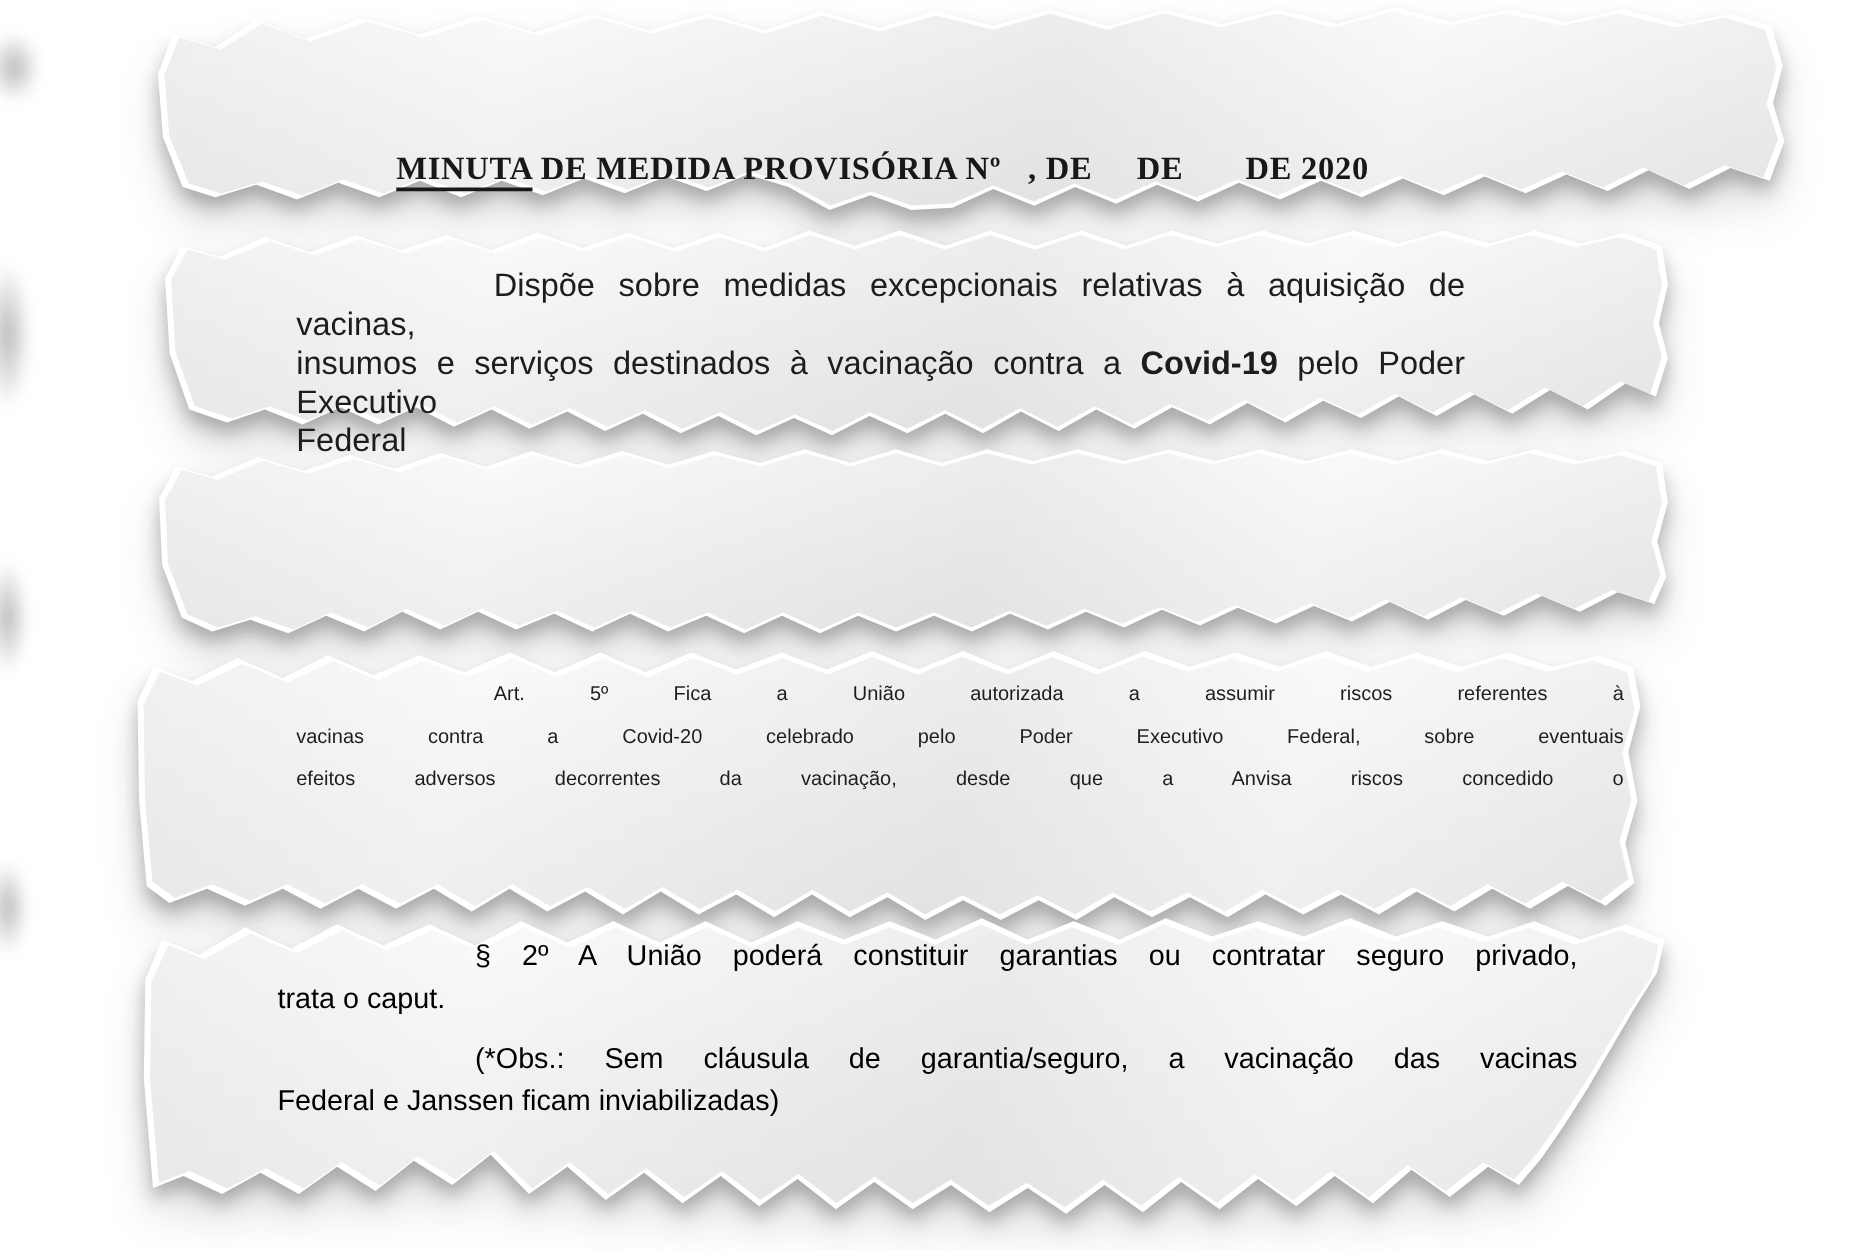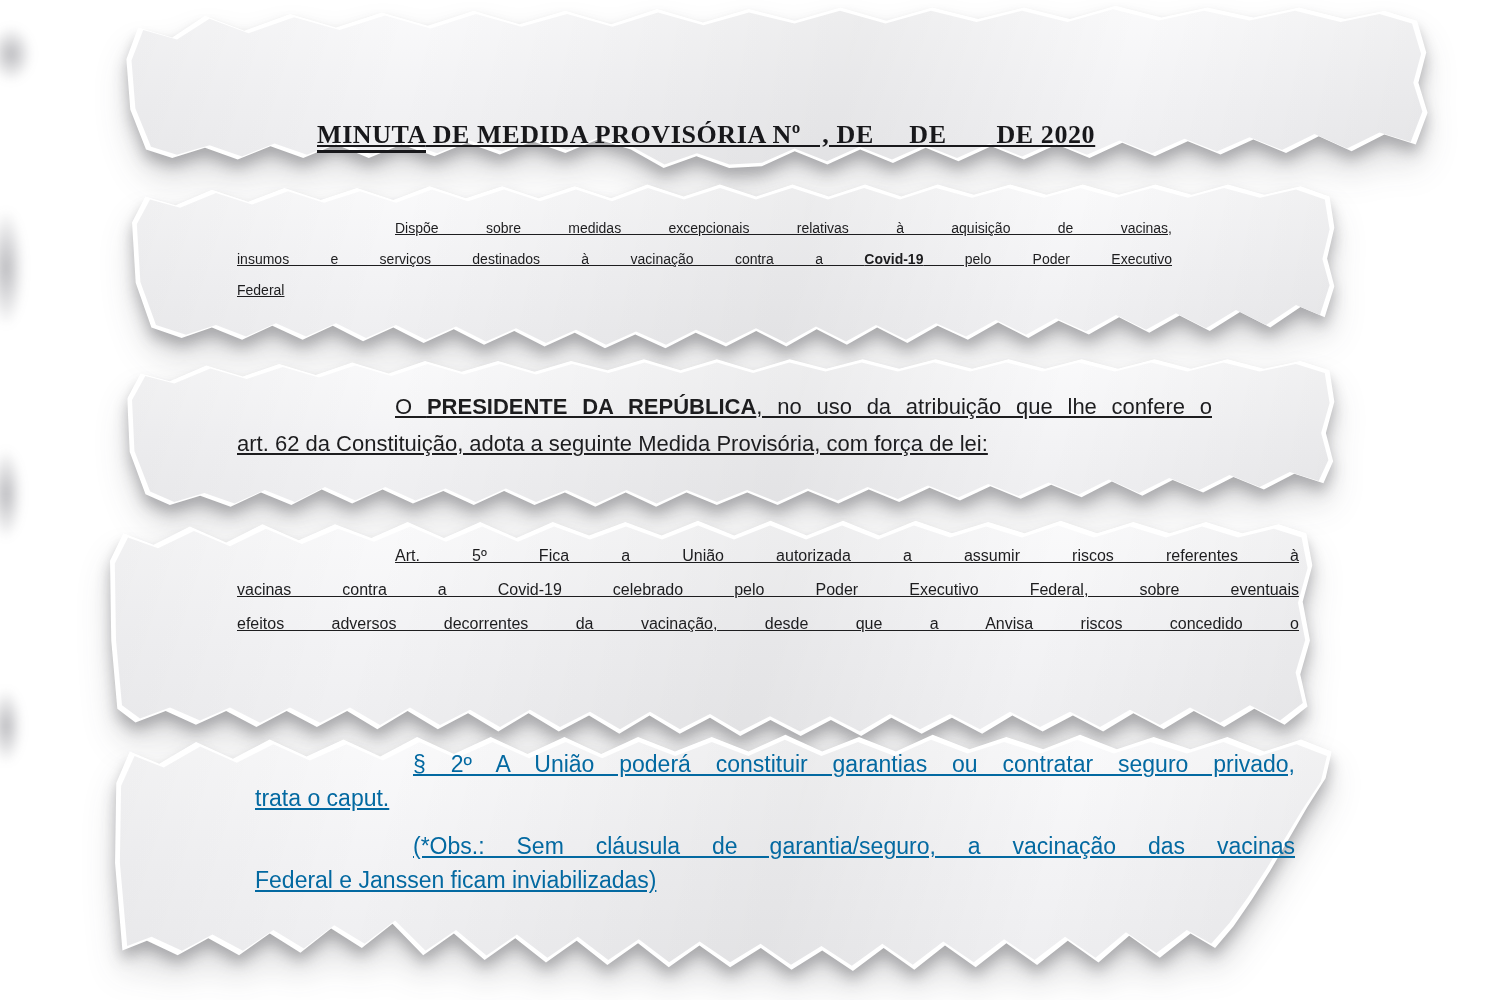--- a/index.html
+++ b/index.html
@@ -40,36 +40,36 @@
   .s2 .edge, .s2 .paper { clip-path: polygon(0.4% 25%, 1.5% 10%, 4% 15%, 7% 6%, 10% 13%, 13% 5%, 16% 12%, 19% 5%, 22% 12%, 25% 4%, 28% 11%, 31% 4%, 34% 11%, 37% 4%, 40% 11%, 43% 3%, 46% 10%, 49% 3%, 52% 10%, 55% 3%, 58% 10%, 61% 3%, 64% 10%, 67% 3%, 70% 9%, 73% 3%, 76% 9%, 79% 3%, 82% 9%, 85% 3%, 88% 9%, 91% 3%, 94% 9%, 97% 4%, 99.4% 10%, 99.8% 28%, 99.2% 46%, 99.8% 62%, 99% 80%, 97% 74%, 94.5% 86%, 92% 77%, 89.5% 88%, 87% 79%, 84.5% 89%, 82% 80%, 79.5% 90%, 77% 82%, 74.5% 92%, 72% 83%, 69.5% 93%, 67% 85%, 64.5% 95%, 62% 86%, 59.5% 96%, 57% 87%, 54.5% 97%, 52% 88%, 49.5% 97%, 47% 89%, 44.5% 98%, 42% 90%, 39.5% 98%, 37% 89%, 34.5% 97%, 32% 88%, 29.5% 96%, 27% 87%, 24.5% 95%, 22% 86%, 19.5% 94%, 17% 85%, 14.5% 93%, 12% 85%, 9.5% 93%, 7% 86%, 4.5% 92%, 2% 86%, 0.7% 60%); }
 
   .s3 .edge, .s3 .paper { clip-path: polygon(0.5% 28%, 1.6% 12%, 4% 17%, 7% 7%, 10% 14%, 13% 6%, 16% 13%, 19% 5%, 22% 12%, 25% 4%, 28% 11%, 31% 4%, 34% 11%, 37% 4%, 40% 10%, 43% 3%, 46% 10%, 49% 3%, 52% 10%, 55% 3%, 58% 9%, 61% 3%, 64% 9%, 67% 3%, 70% 9%, 73% 3%, 76% 9%, 79% 3%, 82% 9%, 85% 3%, 88% 9%, 91% 3%, 94% 9%, 97% 4%, 99.4% 10%, 99.8% 30%, 99.1% 50%, 99.7% 68%, 98.9% 82%, 96.5% 76%, 94% 86%, 91.5% 78%, 89% 88%, 86.5% 80%, 84% 90%, 81.5% 81%, 79% 91%, 76.5% 83%, 74% 92%, 71.5% 84%, 69% 93%, 66.5% 85%, 64% 94%, 61.5% 86%, 59% 95%, 56.5% 87%, 54% 96%, 51.5% 88%, 49% 96%, 46.5% 88%, 44% 97%, 41.5% 88%, 39% 97%, 36.5% 88%, 34% 96%, 31.5% 87%, 29% 96%, 26.5% 87%, 24% 95%, 21.5% 86%, 19% 95%, 16.5% 86%, 14% 96%, 11.5% 88%, 9% 97%, 6.5% 90%, 4% 96%, 2% 89%, 0.7% 62%); }
 
   .s4 .edge, .s4 .paper { clip-path: polygon(0.4% 20%, 1.5% 8%, 4% 13%, 7% 5%, 10% 12%, 13% 4%, 16% 11%, 19% 4%, 22% 10%, 25% 3%, 28% 10%, 31% 3%, 34% 10%, 37% 3%, 40% 9%, 43% 3%, 46% 9%, 49% 2.5%, 52% 9%, 55% 2.5%, 58% 9%, 61% 2.5%, 64% 9%, 67% 2.5%, 70% 8%, 73% 3%, 76% 8%, 79% 2.5%, 82% 8%, 85% 3%, 88% 8%, 91% 3%, 94% 8%, 97% 4%, 99.3% 8%, 99.8% 22%, 99% 38%, 99.6% 55%, 98.8% 70%, 99.4% 84%, 97.5% 92%, 95% 85%, 92.5% 93%, 90% 86%, 87.5% 94%, 85% 87%, 82.5% 95%, 80% 88%, 77.5% 95%, 75% 88%, 72.5% 96%, 70% 89%, 67.5% 96%, 65% 89%, 62.5% 97%, 60% 90%, 57.5% 97%, 55% 90%, 52.5% 97%, 50% 89%, 47.5% 96%, 45% 88%, 42.5% 96%, 40% 88%, 37.5% 95%, 35% 87%, 32.5% 95%, 30% 87%, 27.5% 94%, 25% 86%, 22.5% 94%, 20% 86%, 17.5% 93%, 15% 86%, 12.5% 93%, 10% 86%, 7.5% 92%, 5% 86%, 2.5% 91%, 1% 85%, 0.5% 55%); }
 
   .s5 .edge, .s5 .paper { clip-path: polygon(0.5% 22%, 1.6% 9%, 4% 14%, 7% 5%, 10% 12%, 13% 4%, 16% 11%, 19% 4%, 22% 11%, 25% 3%, 28% 10%, 31% 3%, 34% 10%, 37% 3%, 40% 10%, 43% 3%, 46% 9%, 49% 3%, 52% 9%, 55% 2%, 58% 9%, 61% 3%, 64% 9%, 67% 2%, 70% 8%, 73% 3%, 76% 8%, 79% 2%, 82% 8%, 85% 3%, 88% 8%, 91% 3%, 94% 9%, 97% 4%, 99.5% 9%, 99% 20%, 97.5% 32%, 96% 45%, 94.5% 58%, 93% 70%, 91.5% 81%, 90% 90%, 88% 84%, 85.5% 94%, 83% 85%, 80.5% 96%, 78% 87%, 75.5% 97%, 73% 88%, 70.5% 98%, 68% 89%, 65.5% 99%, 63% 90%, 60.5% 99.5%, 58% 91%, 55.5% 99%, 53% 90%, 50.5% 98%, 48% 89%, 45.5% 98%, 43% 88%, 40.5% 97%, 38% 87%, 35.5% 96%, 33% 86%, 30.5% 95%, 28% 84%, 25.5% 93%, 23% 80%, 20.5% 90%, 18% 82%, 15.5% 92%, 13% 84%, 10.5% 93%, 8% 86%, 5.5% 93%, 3% 87%, 1% 91%, 0.4% 55%); }
 
   
   .text { position:absolute; color:#1d1d1f; }
-  .line { text-align:left;text-decoration:underline; }
+  .line { text-align:left; }
   .line.j { text-align:justify; text-align-last:justify; }
   .line.ind { text-indent:158px; }
   .line.gap { margin-top:14px; }
   .b { font-weight:bold; }
   .bu { font-weight:bold; border-bottom:3px solid currentColor; padding-bottom:1px; }
 
   .s1 .text {
     left:192px; top:54px; white-space:pre;
     font-family:"Liberation Serif", serif; font-weight:bold;
     font-size:26px; letter-spacing:.6px; color:#18181b;
   }
-  .s2 .text { left:105px; top:30px; width:935px;  font-size:14px; line-height:31px; }
+  .s2 .text { left:105px; top:30px; width:935px;  font-size:26px; line-height:31px; }
   .s3 .text { left:111px; top:30px; width:975px;  font-size:22px; line-height:37px; }
   .s4 .text { left:127px; top:19px; width:1062px; font-size:16px; line-height:34px; }
-  .s5 .text { left:107px; top:12px; width:1040px; font-size:23px; line-height:34px; color:#0369a1;margin-left:33px; }
+  .s5 .text { left:107px; top:12px; width:1040px; font-size:23px; line-height:34px; color:#000000; }
 </style>
 </head>
 <body>
 
 <div class="stage">
 
   <div class="smudge" style="left:-10px; top:26px;  width:42px; height:56px;"></div>
   <div class="smudge" style="left:-12px; top:208px; width:36px; height:120px;"></div>
   <div class="smudge" style="left:-10px; top:448px; width:32px; height:92px;"></div>
   <div class="smudge" style="left:-10px; top:688px; width:32px; height:76px;"></div>
@@ -94,34 +94,30 @@
       <div class="line j"><span>insumos e serviços destinados à vacinação contra a </span><span class="b">Covid-19</span><span> pelo Poder Executivo</span></div>
       <div class="line"><span>Federal</span></div>
     </div>
   </div>
 
   <div class="strip s3">
     <div class="shadow">
       <div class="edge"></div>
       <div class="paper"></div>
     </div>
-    <div class="text">
-      <div class="line j ind"><span>O </span><span class="b">PRESIDENTE DA REPÚBLICA</span><span>, no uso da atribuição que lhe confere o</span></div>
-      <div class="line"><span>art. 62 da Constituição, adota a seguinte Medida Provisória, com força de lei:</span></div>
-    </div>
   </div>
 
   <div class="strip s4">
     <div class="shadow">
       <div class="edge"></div>
       <div class="paper"></div>
     </div>
     <div class="text">
       <div class="line j ind"><span>Art. 5º Fica a União autorizada a assumir riscos referentes à</span></div>
-      <div class="line j"><span>vacinas contra a Covid-19 celebrado pelo Poder Executivo Federal, sobre eventuais</span></div>
+      <div class="line j"><span>vacinas contra a Covid-20 celebrado pelo Poder Executivo Federal, sobre eventuais</span></div>
       <div class="line j"><span>efeitos adversos decorrentes da vacinação, desde que a Anvisa riscos concedido o</span></div>
     </div>
   </div>
 
   <div class="strip s5">
     <div class="shadow">
       <div class="edge"></div>
       <div class="paper"></div>
     </div>
     <div class="text">

